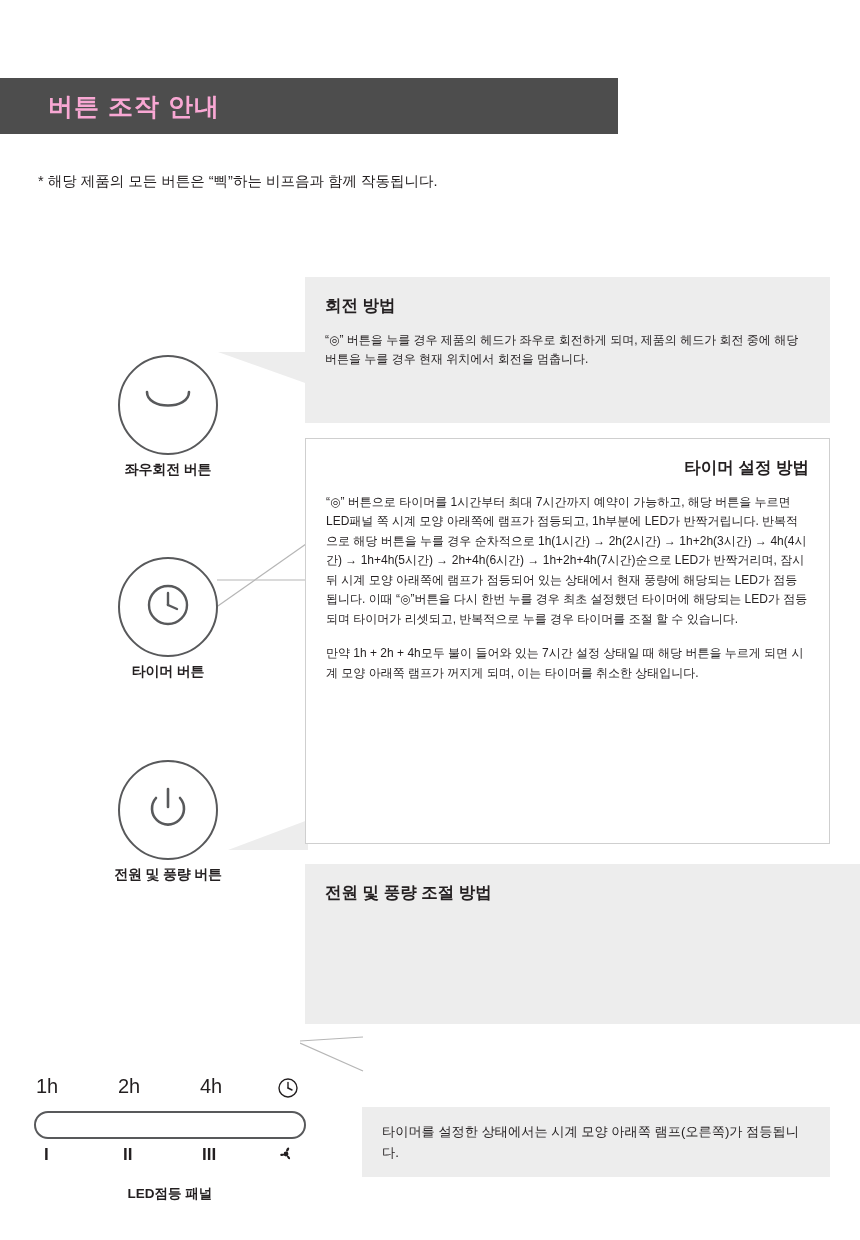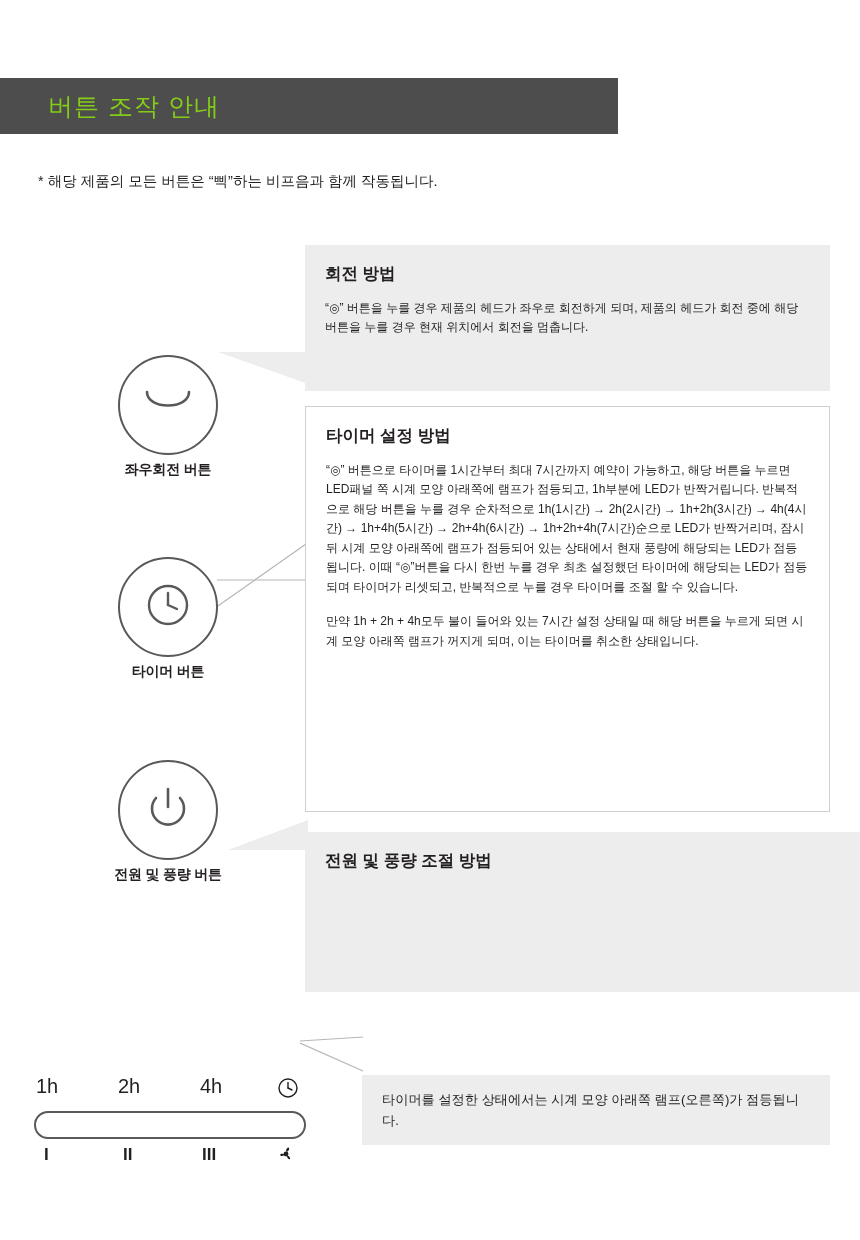--- a/index.html
+++ b/index.html
@@ -24,38 +24,39 @@
     width: 618px;
     height: 56px;
     background: #4d4d4d;
   }
   .header-bar .title {
     position: absolute;
     left: 48px;
     top: 12px;
     font-size: 25px;
     letter-spacing: 1px;
-    color: #84cc16;
-    font-weight: 400;
+    color: #f9a8d4;
+    font-weight: 700;
   }
 
   
   .note-line {
     position: absolute;
     left: 38px;
     top: 172px;
     font-size: 14.5px;
     color: #231f20;
   }
 
   
   .panel {
     position: absolute;
     background: #ededed;
     box-sizing: border-box;
+    margin-top: 32px;
   }
   .panel.outlined {
     background: #ffffff;
     border: 1px solid #cfcfcf;
   }
   .panel h3 {
     margin: 0;
     font-size: 16.5px;
     font-weight: 700;
     color: #231f20;
@@ -90,21 +91,21 @@
   }
 
   
   #panel-timer {
     left: 305px;
     top: 406px;
     width: 525px;
     height: 406px;
     padding: 18px 20px 0 20px;
   }
-  #panel-timer h3 { margin-bottom: 14px; }
+  #panel-timer h3 { margin-bottom: 14px; text-align: right; }
   #panel-timer .gap { height: 15px; }
 
   
   .ptr2 {
     position: absolute;
     left: 213px;
     top: 540px;
     width: 95px;
     height: 70px;
   }
@@ -345,13 +346,14 @@
     <span style="left:245px; top:-2px;">
       <svg width="22" height="22" viewBox="0 0 22 22">
         <circle cx="11" cy="11" r="2.4" fill="#231f20"></circle>
         <path d="M11 8.6 C11 3, 16.5 3.5, 13.2 8 C12.6 8.8 11.8 8.6 11 8.6 Z" fill="#231f20"></path>
         <path d="M12.6 12.4 C17.4 14.6, 14.2 19, 12.1 14.1 C11.7 13.2 12.1 12.7 12.6 12.4 Z" fill="#231f20"></path>
         <path d="M9.3 12.3 C4.6 14.8, 3.4 9.5, 8.6 10.9 C9.6 11.2, 9.7 11.8, 9.3 12.3 Z" fill="#231f20"></path>
       </svg>
     </span>
   </div>
 
+  <div class="led-caption">LED점등 패널</div>
 </div>
 
 </body></html>

